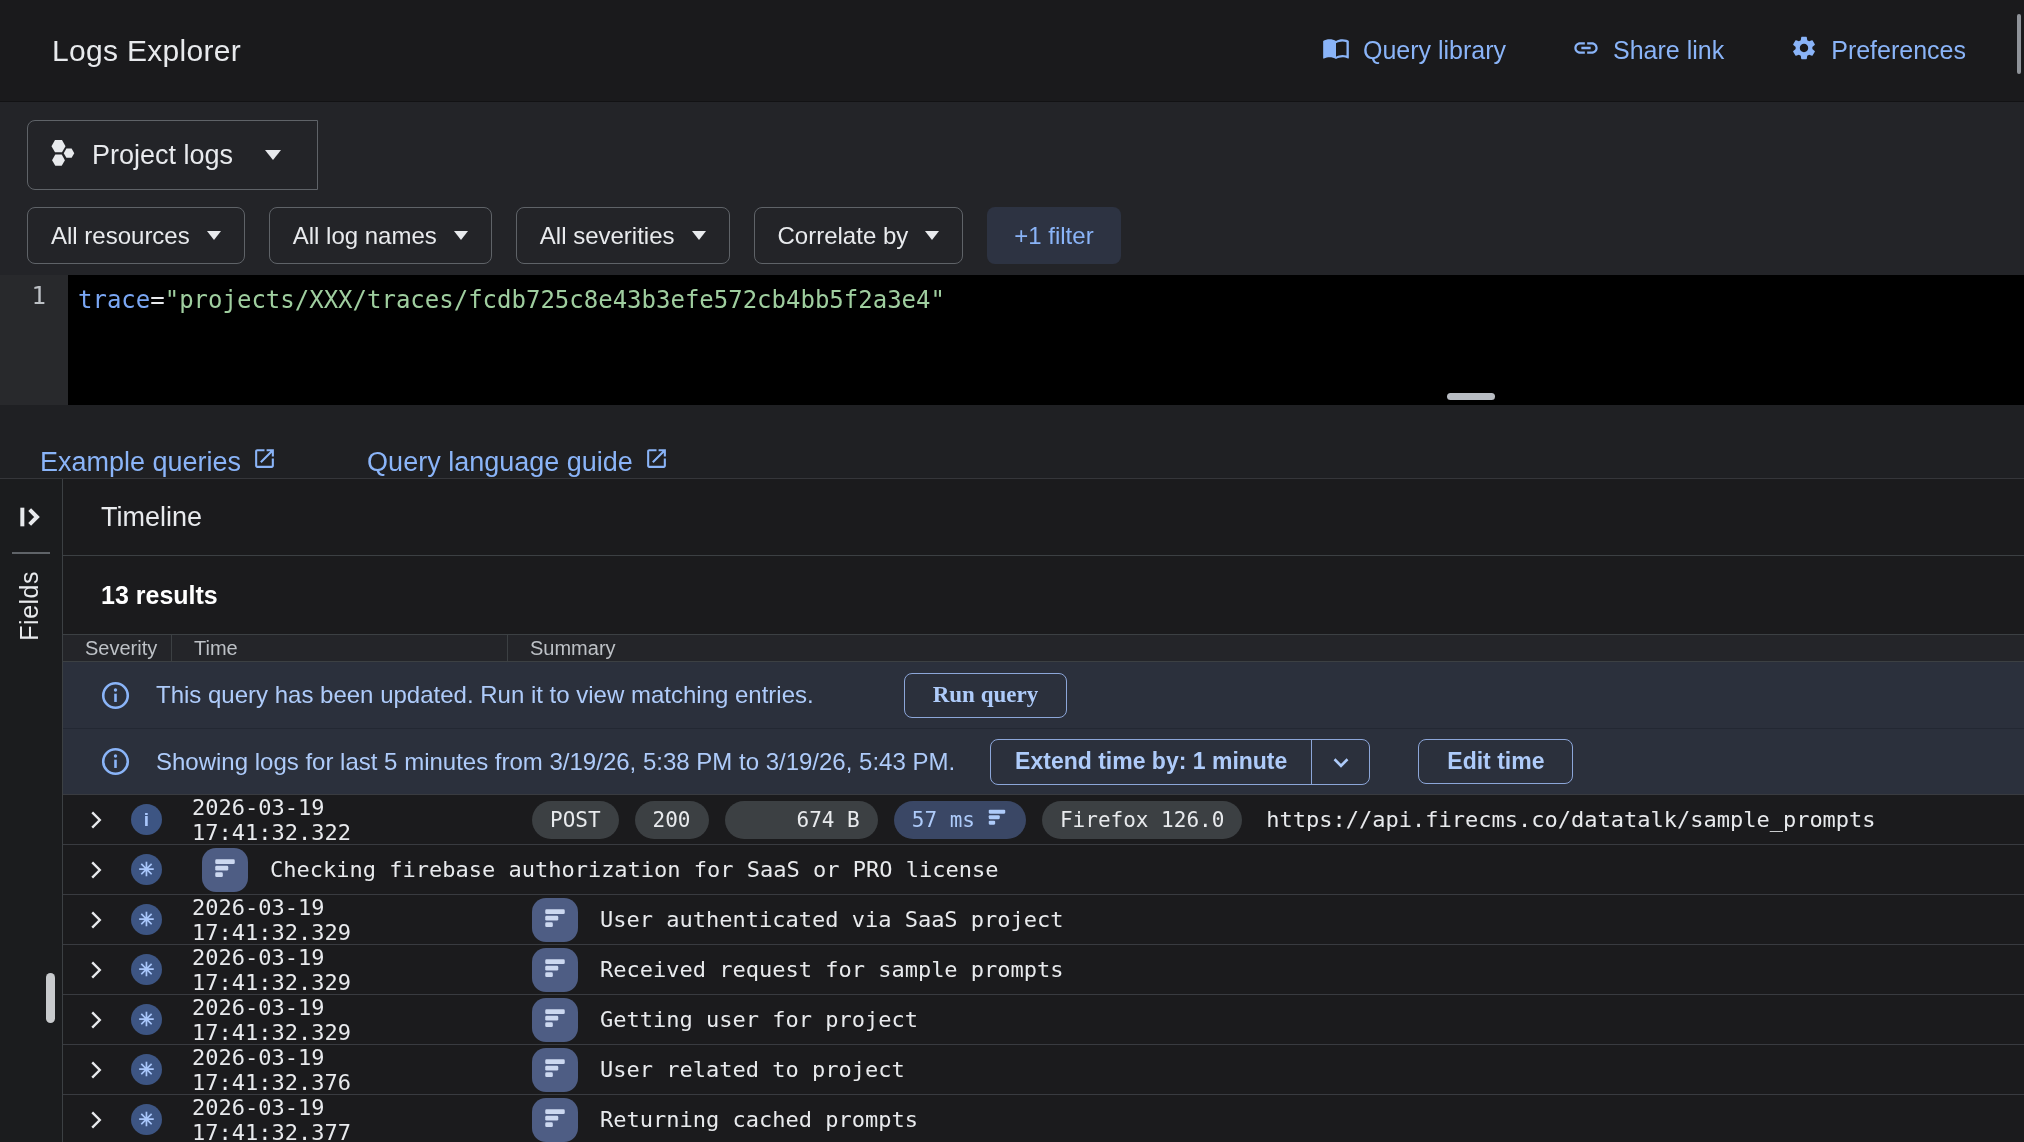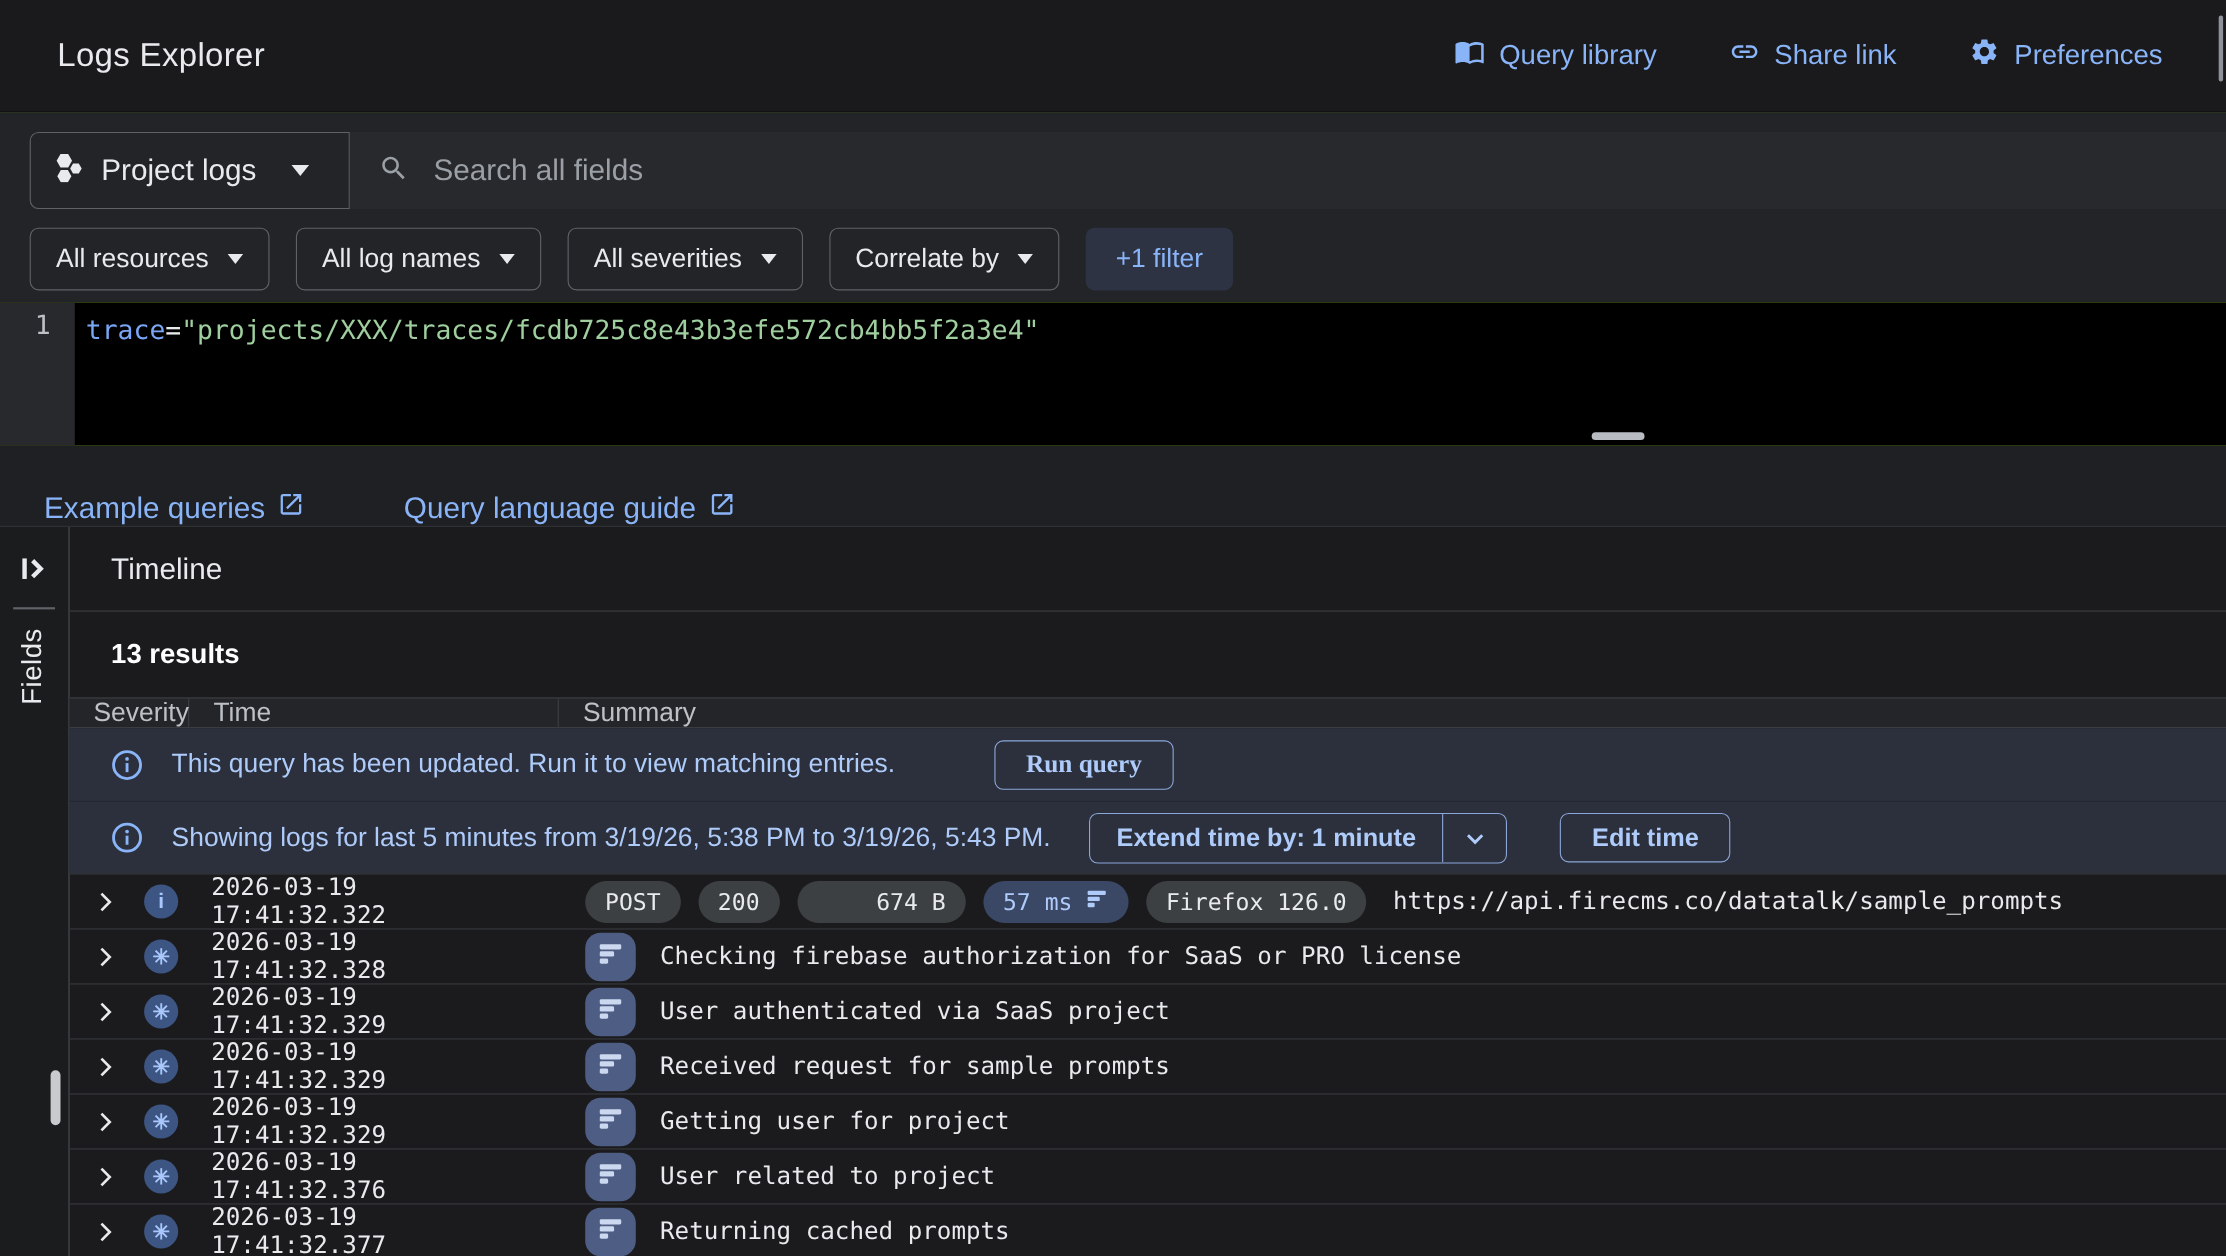--- a/index.html
+++ b/index.html
@@ -89,21 +89,21 @@
   .sidebar-scroll-thumb{ position:absolute; left:46px; top:494px; width:9px; height:50px; background:#c8cacd; border-radius:5px; }
 
   .content{ flex:1; background:#1b1b1d; min-width:0; }
   .timeline-bar{
     height:77px; border-bottom:1px solid #3c4043;
     display:flex; align-items:center; padding-left:38px; font-size:27px; color:#e8eaed;
   }
   .results-count{ height:78px; display:flex; align-items:center; padding-left:38px; font-size:25px; font-weight:700; color:#ffffff; }
   .table-header{
     height:28px; background:#242529; border-top:1px solid #3c4043; border-bottom:1px solid #3c4043;
-    display:flex; align-items:stretch; color:#bdc1c6; font-size:24px;
+    display:flex; align-items:stretch; color:#bdc1c6; font-size:20px;
   }
   .th{ display:flex; align-items:center; padding-left:22px; }
   .th-severity{ width:109px; border-right:1px solid #3c4043; }
   .th-time{ width:336px; border-right:1px solid #3c4043; }
   .th-summary{ flex:1; }
 
   .banners{ background:#2b303c; }
   .banner-row{ height:66px; display:flex; align-items:center; padding-left:37px; }
   .banner-row + .banner-row{ border-top:1px solid #232833; }
   .banner-row svg.info{ width:31px; height:31px; flex:none; }
@@ -182,26 +182,20 @@
     <div class="scope-row">
       <button class="scope-btn">
         <span><svg viewBox="0 0 24 24" width="28" height="28" fill="#e8eaed">
               <polygon points="15,7 12,12.2 6,12.2 3,7 6,1.8 12,1.8"></polygon>
               <polygon points="22.5,13 20.25,16.9 15.75,16.9 13.5,13 15.75,9.1 20.25,9.1"></polygon>
               <polygon points="14.5,19 11.75,23.8 6.25,23.8 3.5,19 6.25,14.2 11.75,14.2"></polygon>
             </svg></span>
         <span>Project logs</span>
         <span class="caret"></span>
       </button>
-      <div class="search-field">
-        <span><svg viewBox="0 0 24 24" width="28" height="28" fill="#9aa0a6">
-              <path d="M15.5 14h-.79l-.28-.27C15.41 12.59 16 11.11 16 9.5 16 5.91 13.09 3 9.5 3S3 5.91 3 9.5 5.91 16 9.5 16c1.61 0 3.09-.59 4.23-1.57l.27.28v.79l5 4.99L20.49 19l-4.99-5zm-6 0C7.01 14 5 11.99 5 9.5S7.01 5 9.5 5 14 7.01 14 9.5 11.99 14 9.5 14z"></path>
-            </svg></span>
-        <input class="search-input" type="text" placeholder="Search all fields" style="">
-      </div>
     </div>
     <div class="filter-row">
       <button class="filter-chip">
         <span>All resources</span>
         <span class="caret"></span>
       </button>
       <button class="filter-chip">
         <span>All log names</span>
         <span class="caret"></span>
       </button>
@@ -317,21 +311,20 @@
               </span>
               <span class="chip mono">Firefox 126.0</span>
               <span class="row-url mono">https://api.firecms.co/datatalk/sample_prompts</span>
             </span>
           </div>
           <div class="log-row">
             <span class="row-chevron"><svg viewBox="0 0 24 24">
                 <path d="M8.5 5l7 7-7 7"></path>
               </svg></span>
             <span class="sev-icon">✳</span>
-            <span class="row-time mono">2026-03-19 17:41:32.328</span>
             <span class="row-summary">
               <span class="trace-badge">
                 <span><svg viewBox="0 0 24 24">
                     <rect x="3" y="4" width="18" height="4.4" rx="1.2" fill="#ccd8f0"></rect>
                     <rect x="3" y="10" width="12" height="4.4" rx="1.2" fill="#ccd8f0"></rect>
                     <rect x="3" y="16" width="7" height="4.4" rx="1.2" fill="#ccd8f0"></rect>
                   </svg></span>
               </span>
               <span class="row-message mono">Checking firebase authorization for SaaS or PRO license</span>
             </span>

